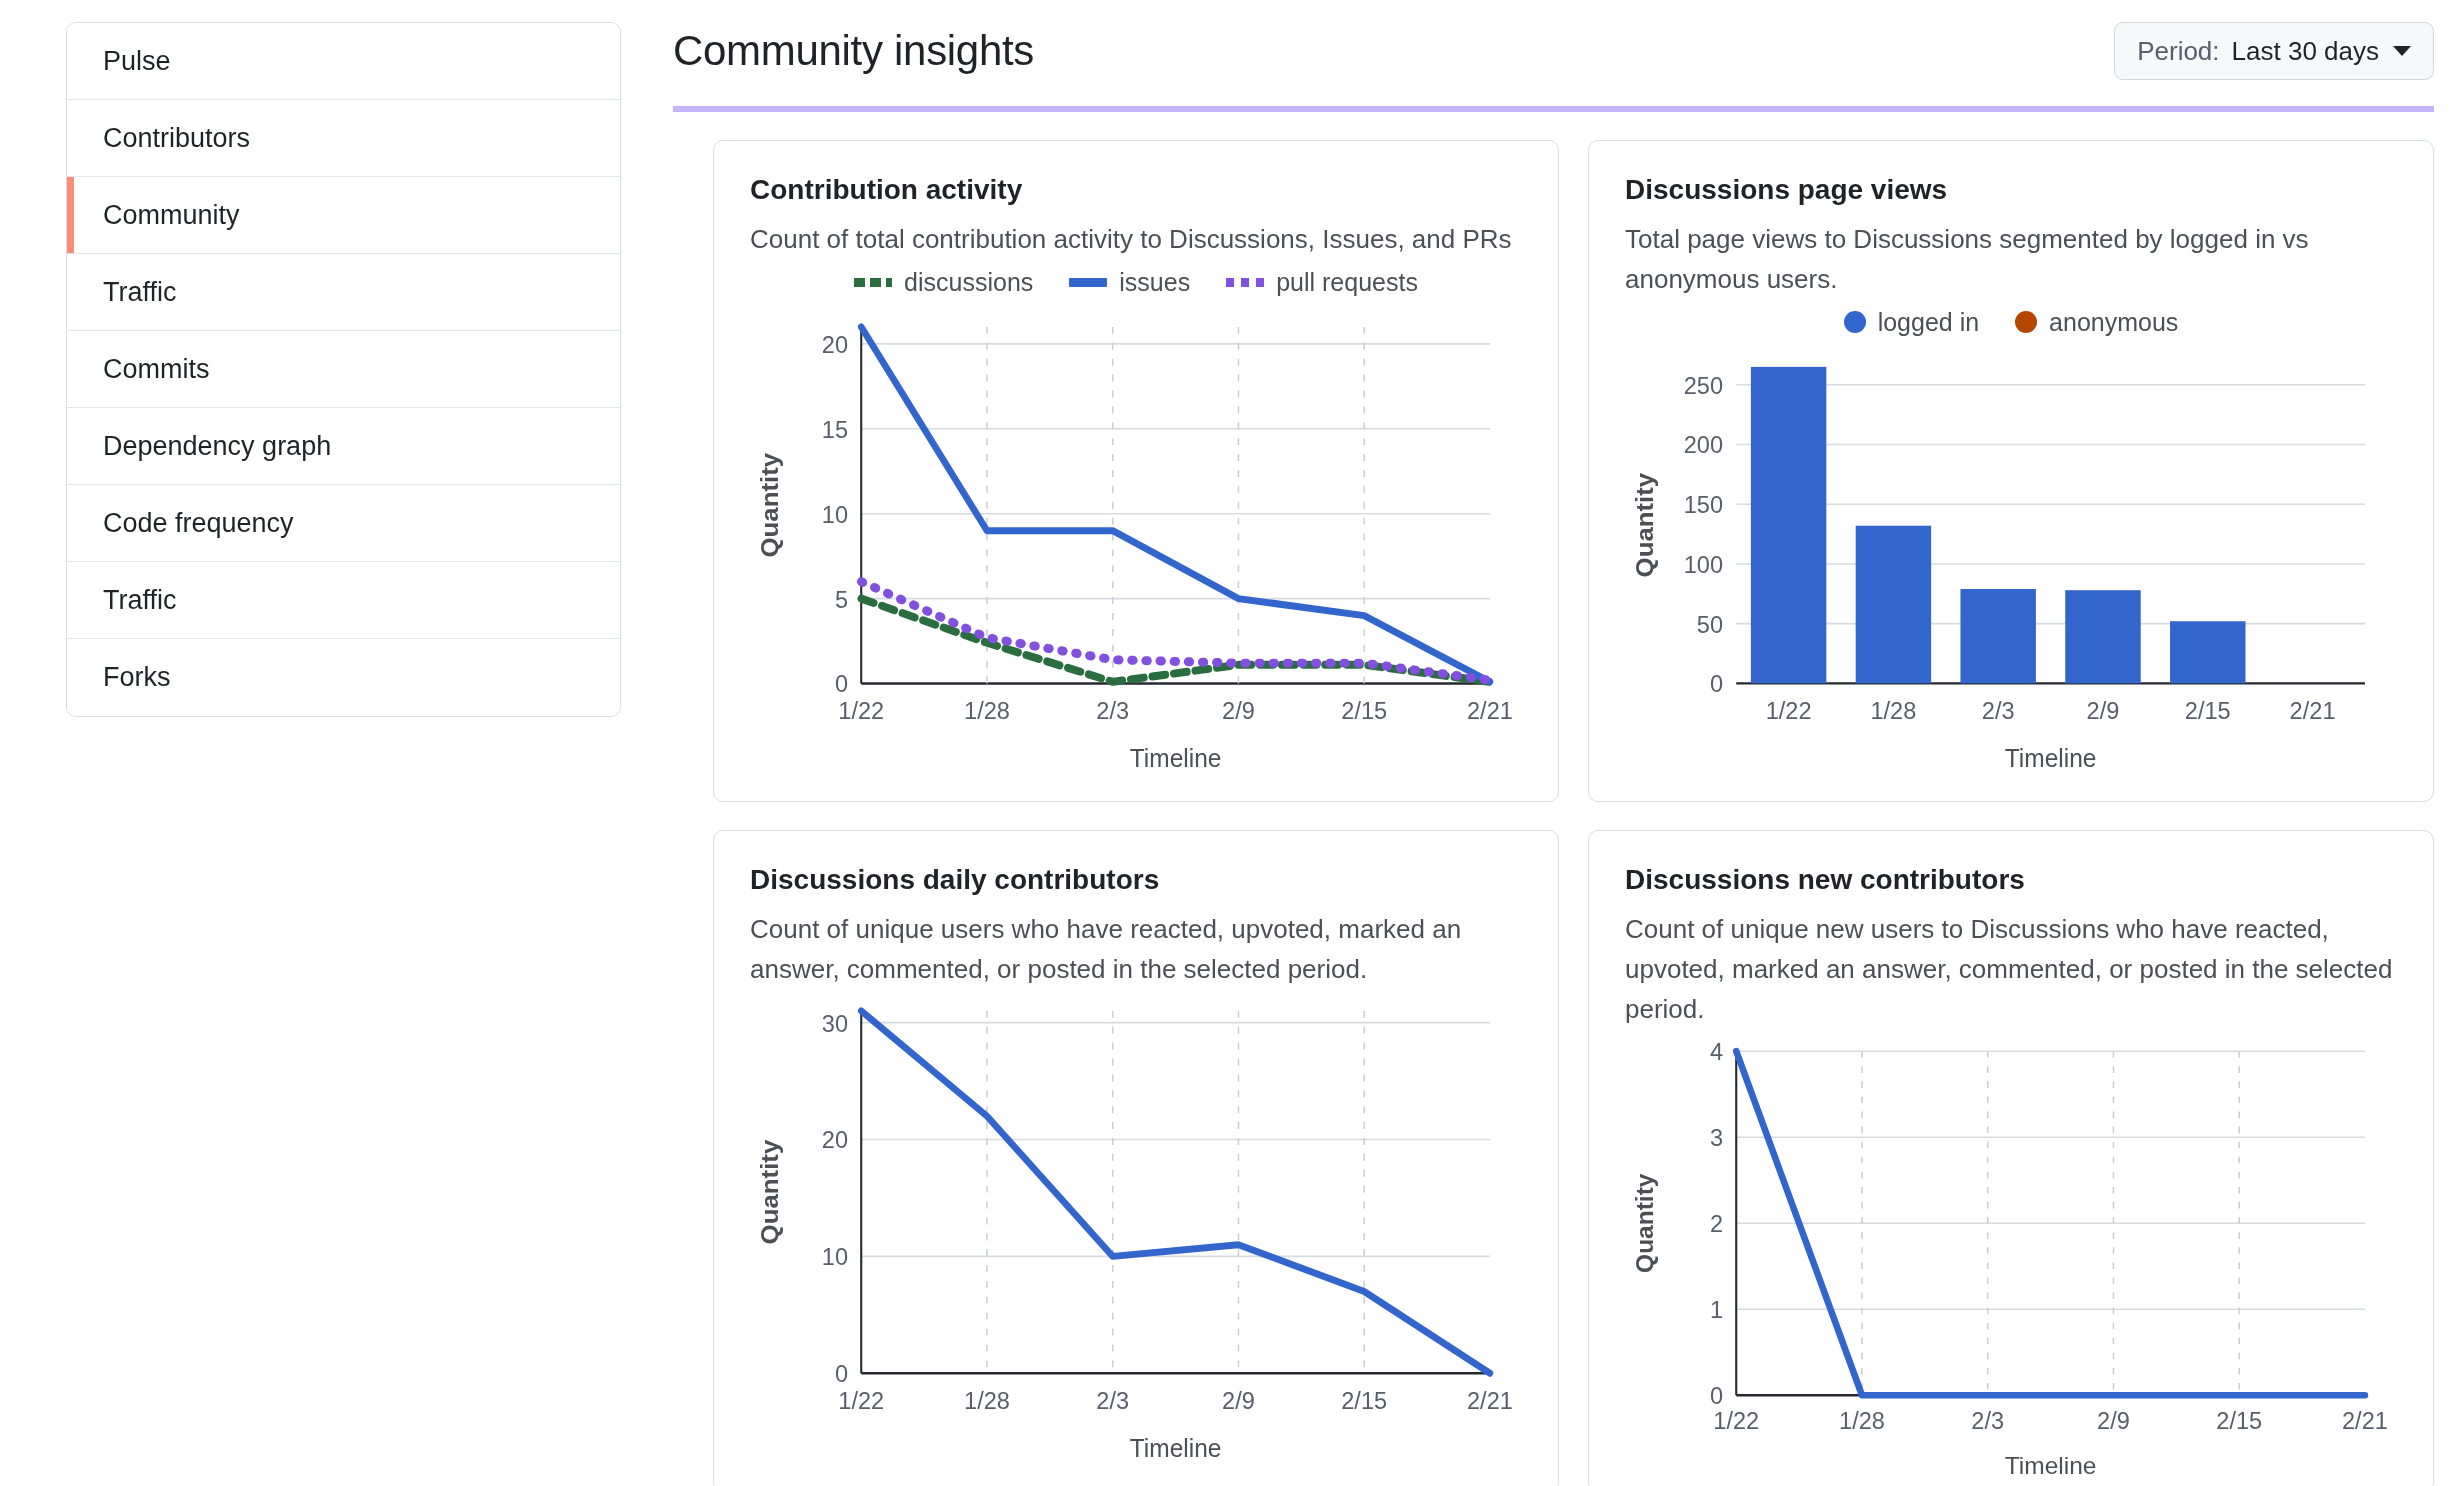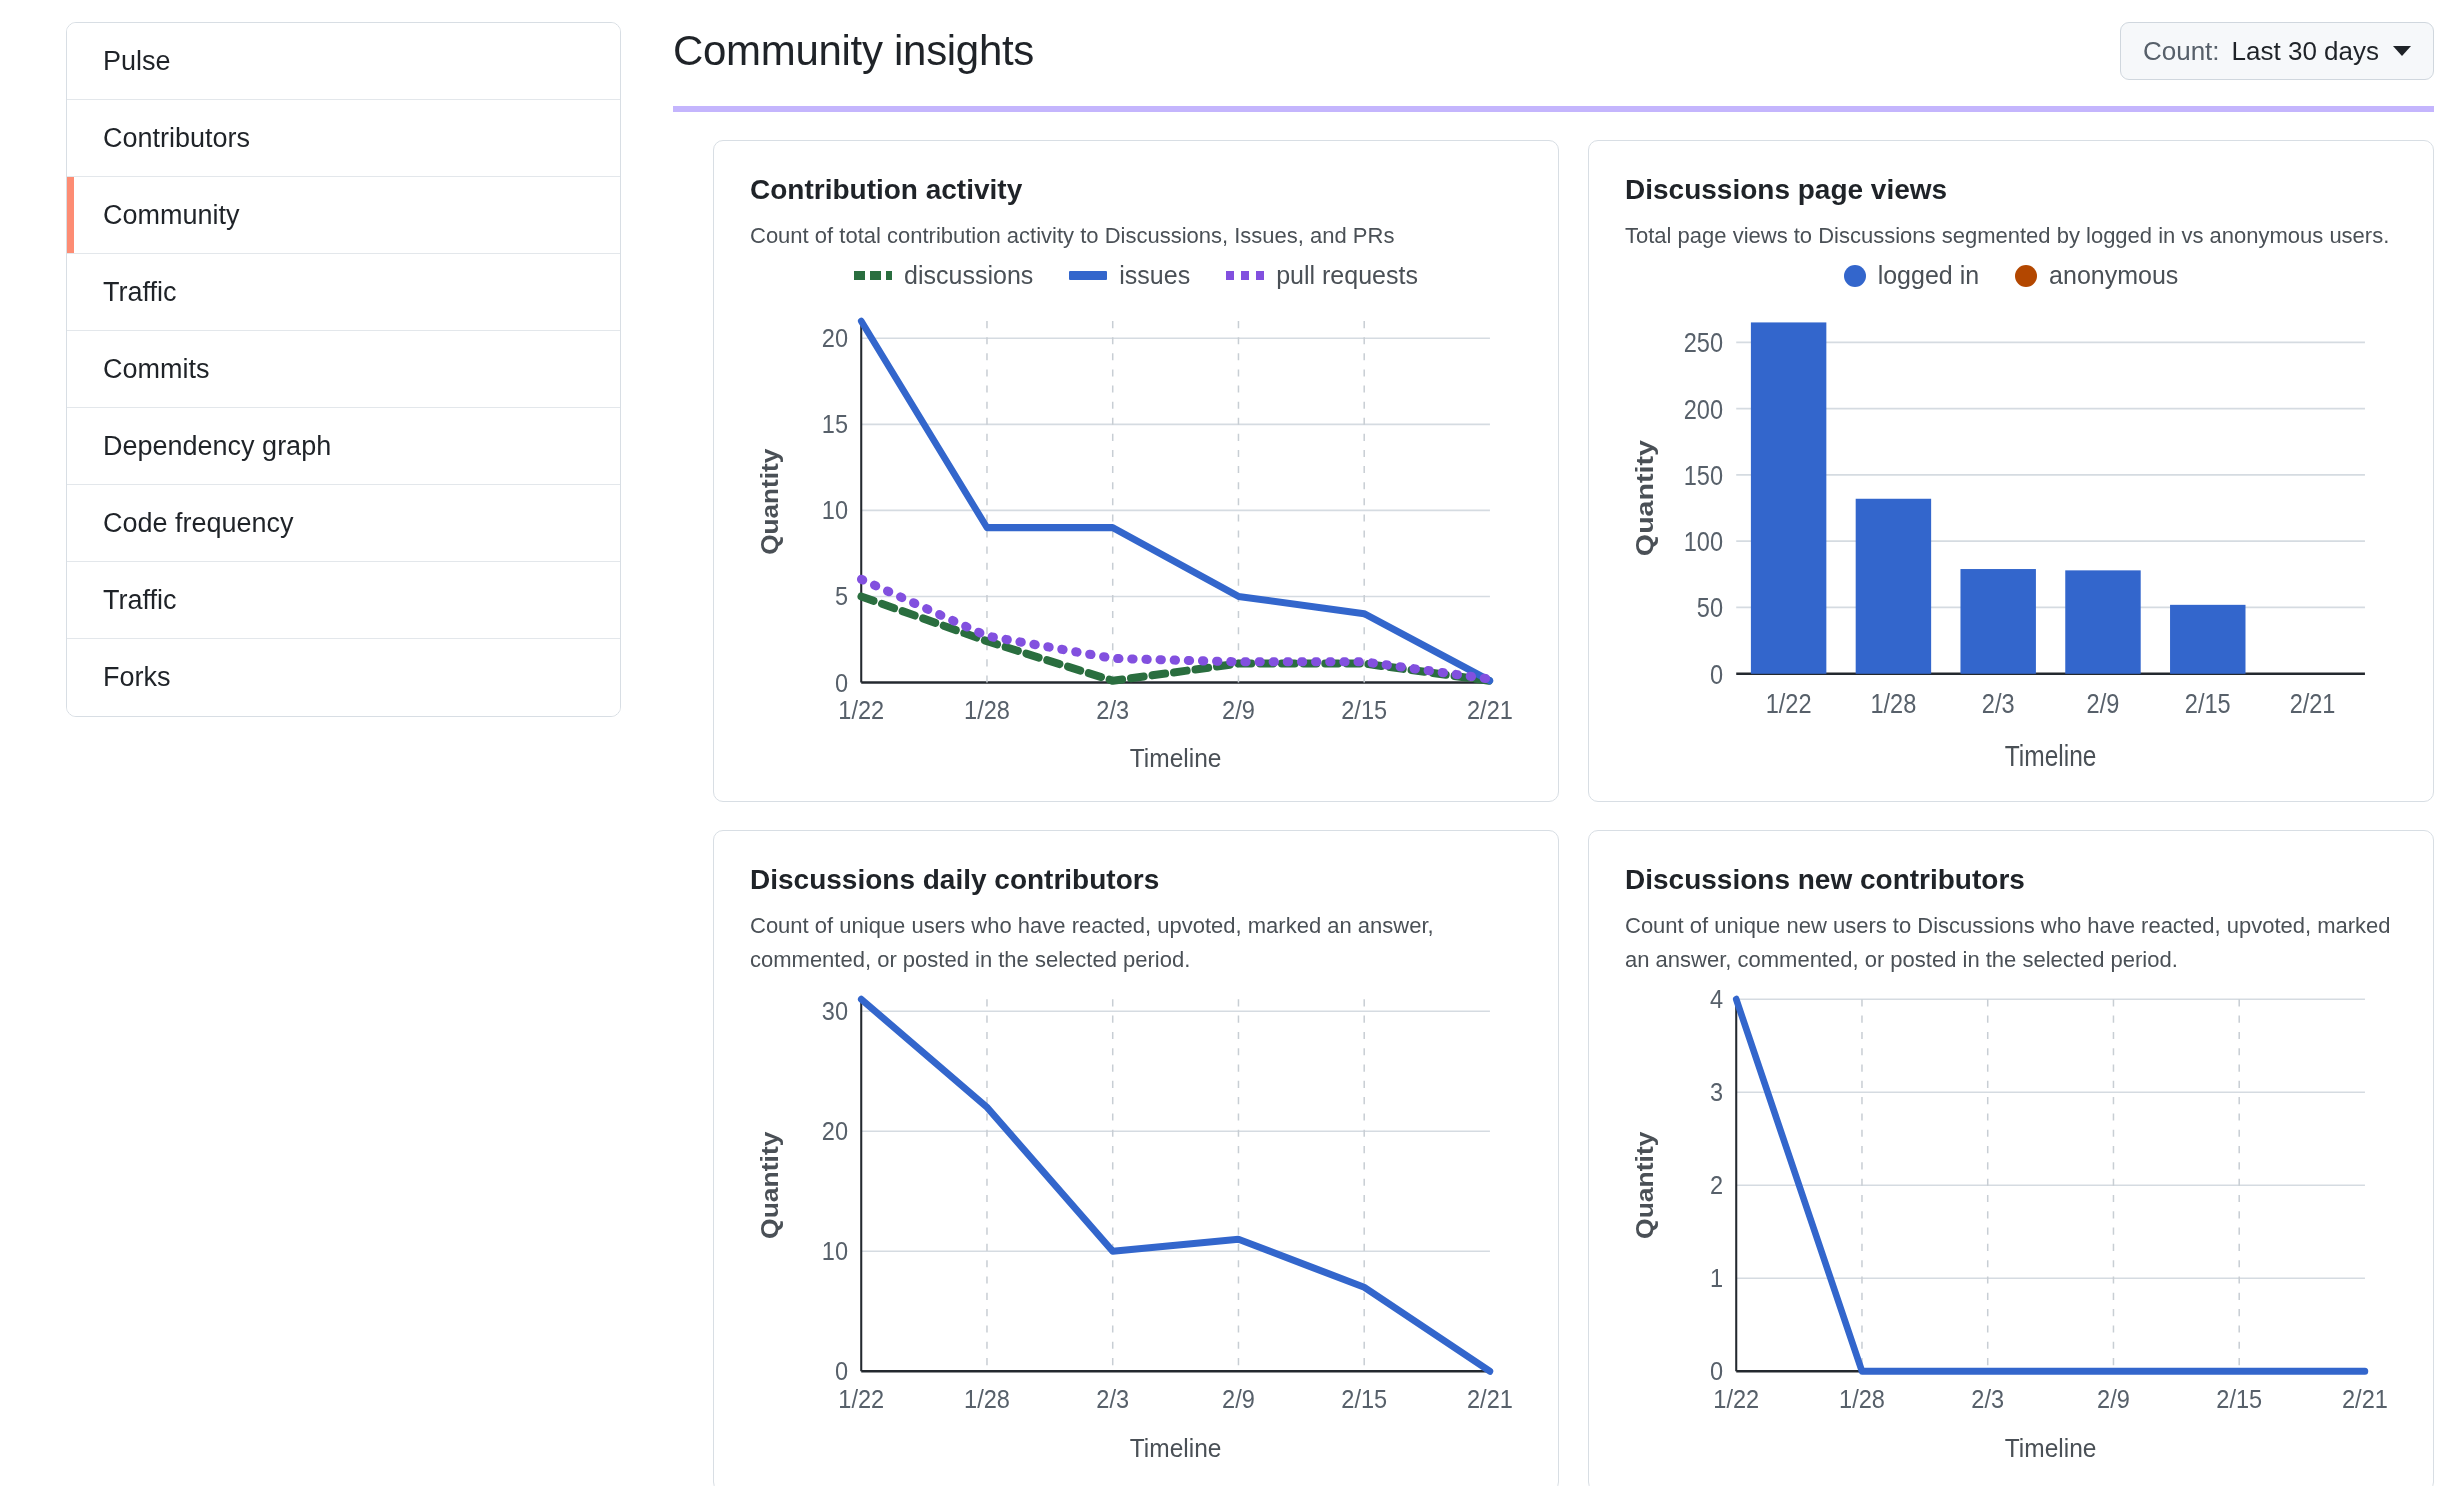--- a/index.html
+++ b/index.html
@@ -103,21 +103,21 @@
     display: flex;
     flex-direction: column;
   }
   .card-title {
     font-size: 28px;
     font-weight: 700;
     color: #1f2328;
     line-height: 1.35;
   }
   .card-desc {
-    font-size: 22px;
+    font-size: 26px;
     color: #4a5056;
     line-height: 1.55;
     margin-top: 10px;
   }
   .chart-wrap { flex: 1; position: relative; margin-top: 8px; }
   .chart-wrap svg { display: block; width: 100%; height: 100%; }
 
   
   .legend {
     display: flex;
@@ -179,21 +179,21 @@
         <span>Forks</span>
       </div>
     </div>
   </aside>
 
   <main class="main">
 
     <div class="main-head">
       <h1 class="page-title">Community insights</h1>
       <button class="period-btn">
-        <span class="period-label">Count:</span>
+        <span class="period-label">Period:</span>
         <span class="period-value">Last 30 days</span>
         <span class="caret"></span>
       </button>
     </div>
 
     <div class="cards">
 
       <section class="card">
         <h2 class="card-title">Contribution activity</h2>
         <p class="card-desc">Count of total contribution activity to Discussions, Issues, and PRs</p>

